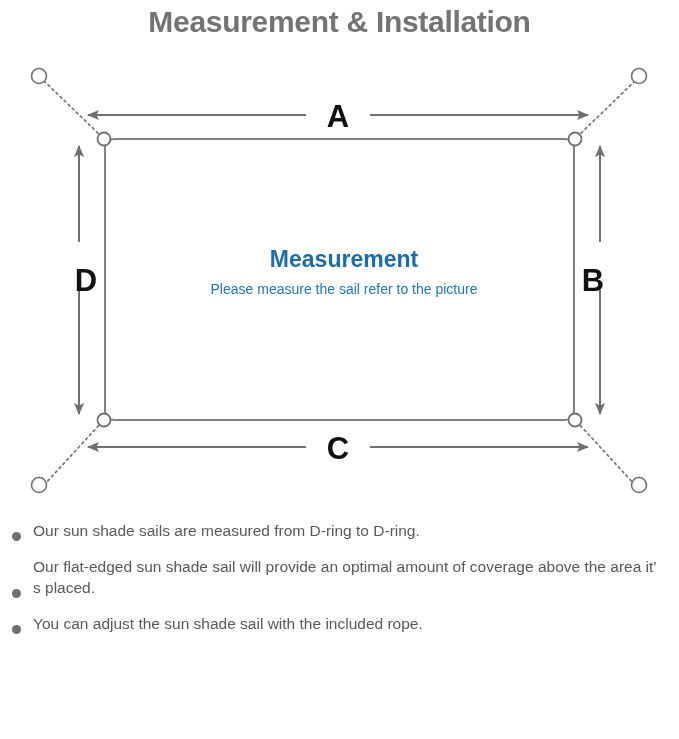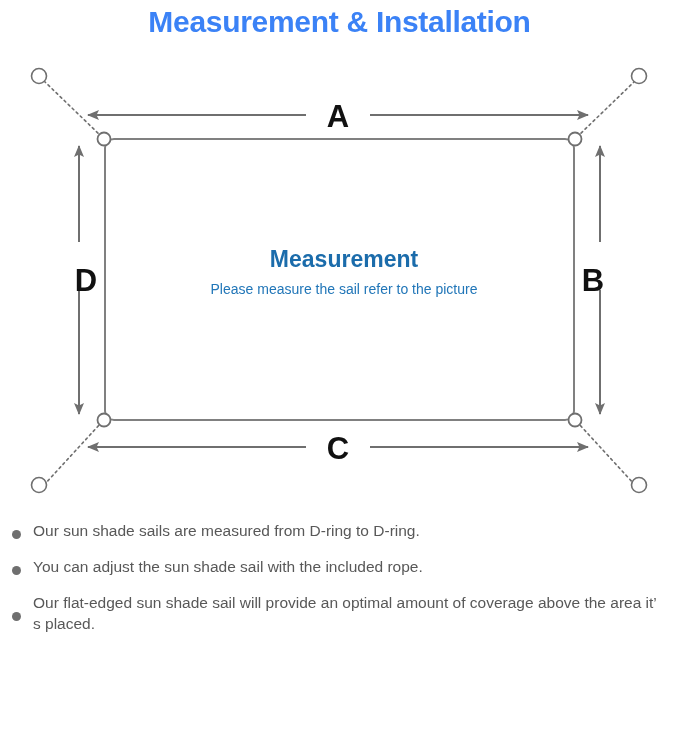--- a/index.html
+++ b/index.html
@@ -15,21 +15,21 @@
     overflow: hidden;
   }
   #page-title {
     position: absolute;
     left: 0;
     top: 0;
     width: 679px;
     text-align: center;
     font-size: 30px;
     font-weight: bold;
-    color: #3b82f6;
+    color: #737373;
     letter-spacing: -0.3px;
     line-height: 40px;
     padding-top: 2px;
     box-sizing: border-box;
   }
   #diagram {
     position: absolute;
     left: 0;
     top: 48px;
     width: 679px;
@@ -56,21 +56,21 @@
   #notes {
     position: absolute;
     left: 0;
     top: 520px;
     width: 679px;
     padding: 0 14px 0 12px;
     box-sizing: border-box;
   }
   .note-item {
     display: flex;
-    align-items: center;
+    align-items: flex-end;
     margin-bottom: 15px;
   }
   .note-bullet {
     flex: 0 0 auto;
     width: 9px;
     height: 9px;
     border-radius: 50%;
     background: #6f6f6f;
     margin-top: 7px;
     margin-right: 12px;
@@ -151,19 +151,19 @@
 </svg>
 </div>
 
 <div id="notes">
   <div class="note-item">
     <span class="note-bullet"></span>
     <span class="note-text">Our sun shade sails are measured from D-ring to D-ring.</span>
   </div>
   <div class="note-item">
     <span class="note-bullet"></span>
-    <span class="note-text">You can adjust the sun shade sail with the included rope.</span>
+    <span class="note-text">Our flat-edged sun shade sail will provide an optimal amount of coverage above the area it’ s placed.</span>
   </div>
   <div class="note-item">
     <span class="note-bullet"></span>
-    <span class="note-text">Our flat-edged sun shade sail will provide an optimal amount of coverage above the area it’ s placed.</span>
+    <span class="note-text">You can adjust the sun shade sail with the included rope.</span>
   </div>
 </div>
 
 </body></html>

